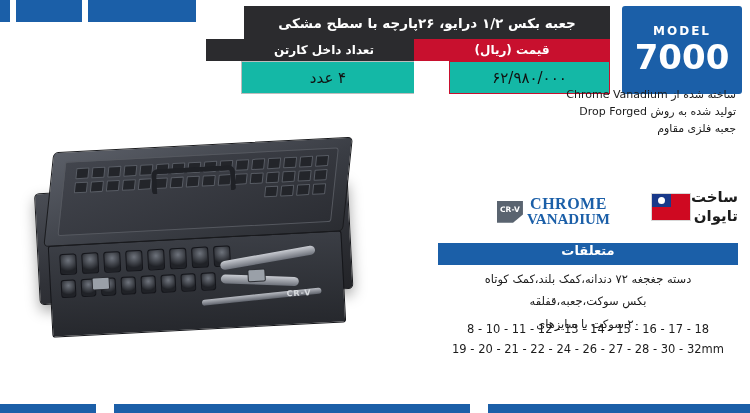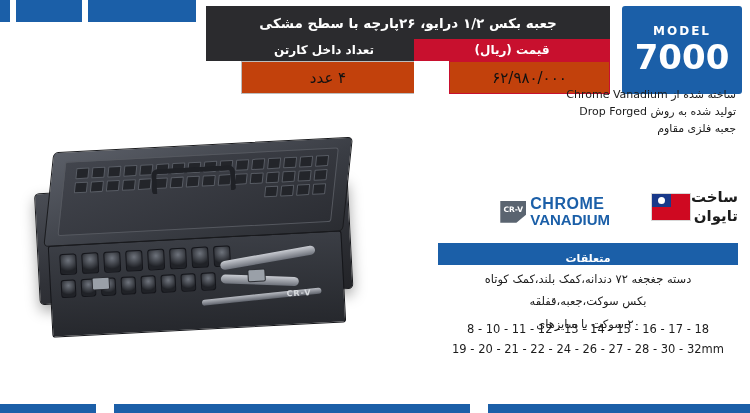--- a/index.html
+++ b/index.html
@@ -17,41 +17,41 @@
     transform:rotate(90deg);transform-origin:left top;
     white-space:nowrap;user-select:none;
     font-family:"DejaVu Sans","Liberation Sans",sans-serif;
   }
   .top-strip{
     position:absolute;left:0;top:0;width:196px;height:22px;background:#ffffff;
   }
   .top-strip .seg{position:absolute;top:0;height:22px;background:#1b5fa8;}
   
   .title-bar{
-    position:absolute;right:140px;top:6px;width:404px;height:33px;
+    position:absolute;right:140px;top:6px;width:366px;height:33px;
     background:#2b2b2e;color:#ffffff;
     display:flex;align-items:center;justify-content:center;
     font-size:13.5px;font-weight:bold;
   }
   .tbl{
     position:absolute;right:140px;top:39px;width:404px;height:55px;
     display:flex;flex-direction:row;
   }
   .tbl .col{display:flex;flex-direction:column;}
   .col-price{width:196px;}
   .col-count{width:208px;}
   .cell-head{
     height:22px;display:flex;align-items:center;justify-content:center;
     color:#ffffff;font-size:12px;font-weight:bold;
   }
   .head-red{background:#c8102e;}
   .head-dark{background:#2b2b2e;padding-left:28px;}
   .cell-val{
     height:33px;display:flex;align-items:center;justify-content:center;
-    background:#c2410c;font-size:15px;color:#111;margin-left:35px;
+    background:#14b8a6;font-size:15px;color:#111;margin-left:35px;
   }
   .cell-val.bordered{border:1.5px solid #c8102e;box-sizing:border-box;}
   .cell-val.plain{border:1px solid #bdbdbd;border-right:0;box-sizing:border-box;}
   
   .model-badge{
     position:absolute;right:8px;top:6px;width:120px;height:88px;
     background:#1b5fa8;color:#fff;border-radius:3px;
     display:flex;flex-direction:column;align-items:center;justify-content:center;
   }
   .model-badge .m-label{font-size:12px;letter-spacing:2px;font-weight:bold;}
@@ -75,35 +75,35 @@
   }
   .flag .canton{position:absolute;left:0;top:0;width:19px;height:13px;background:#19398a;}
   .flag .sun{
     position:absolute;left:6px;top:3.5px;width:7px;height:7px;border-radius:50%;
     background:#fff;box-shadow:0 0 0 1px #19398a;
   }
   .cv-logo{
     position:absolute;right:128px;top:8px;display:flex;align-items:center;gap:4px;
   }
   .cv-logo .cv-text{
-    color:#1b5fa8;font-weight:bold;font-size:16px;line-height:1.02;text-align:left;
-    letter-spacing:.5px;font-family:Liberation Sans, sans-serif;
+    color:#1b5fa8;font-weight:bold;font-size:16px;line-height:1.02;text-align:center;
+    letter-spacing:.5px;font-family:Liberation Serif, serif;
   }
   .cv-logo .cv-text small{display:block;font-size:15px;letter-spacing:0px;}
   .cv-badge{
     width:26px;height:22px;background:#5a6470;
     clip-path:polygon(0 0,100% 0,100% 62%,62% 100%,0 100%);
     color:#fff;font-size:7.5px;font-weight:bold;
     display:flex;align-items:flex-start;justify-content:center;padding-top:4px;box-sizing:border-box;
   }
   
   .acc-bar{
     position:absolute;right:12px;top:243px;width:300px;height:22px;background:#1b5fa8;
-    color:#fff;font-size:11px;font-weight:bold;
-    display:flex;align-items:flex-end;justify-content:center;margin-left:40px;
+    color:#fff;font-size:13px;font-weight:bold;
+    display:flex;align-items:flex-start;justify-content:center;margin-left:40px;
   }
   .acc-list{
     position:absolute;right:12px;top:268px;width:300px;text-align:center;
     font-size:11.5px;color:#1c1c1c;line-height:1.95;
   }
   .acc-sizes{
     position:absolute;right:12px;top:320px;width:300px;text-align:center;
     font-size:11.5px;color:#1c1c1c;line-height:1.7;direction:ltr;
   }
   

